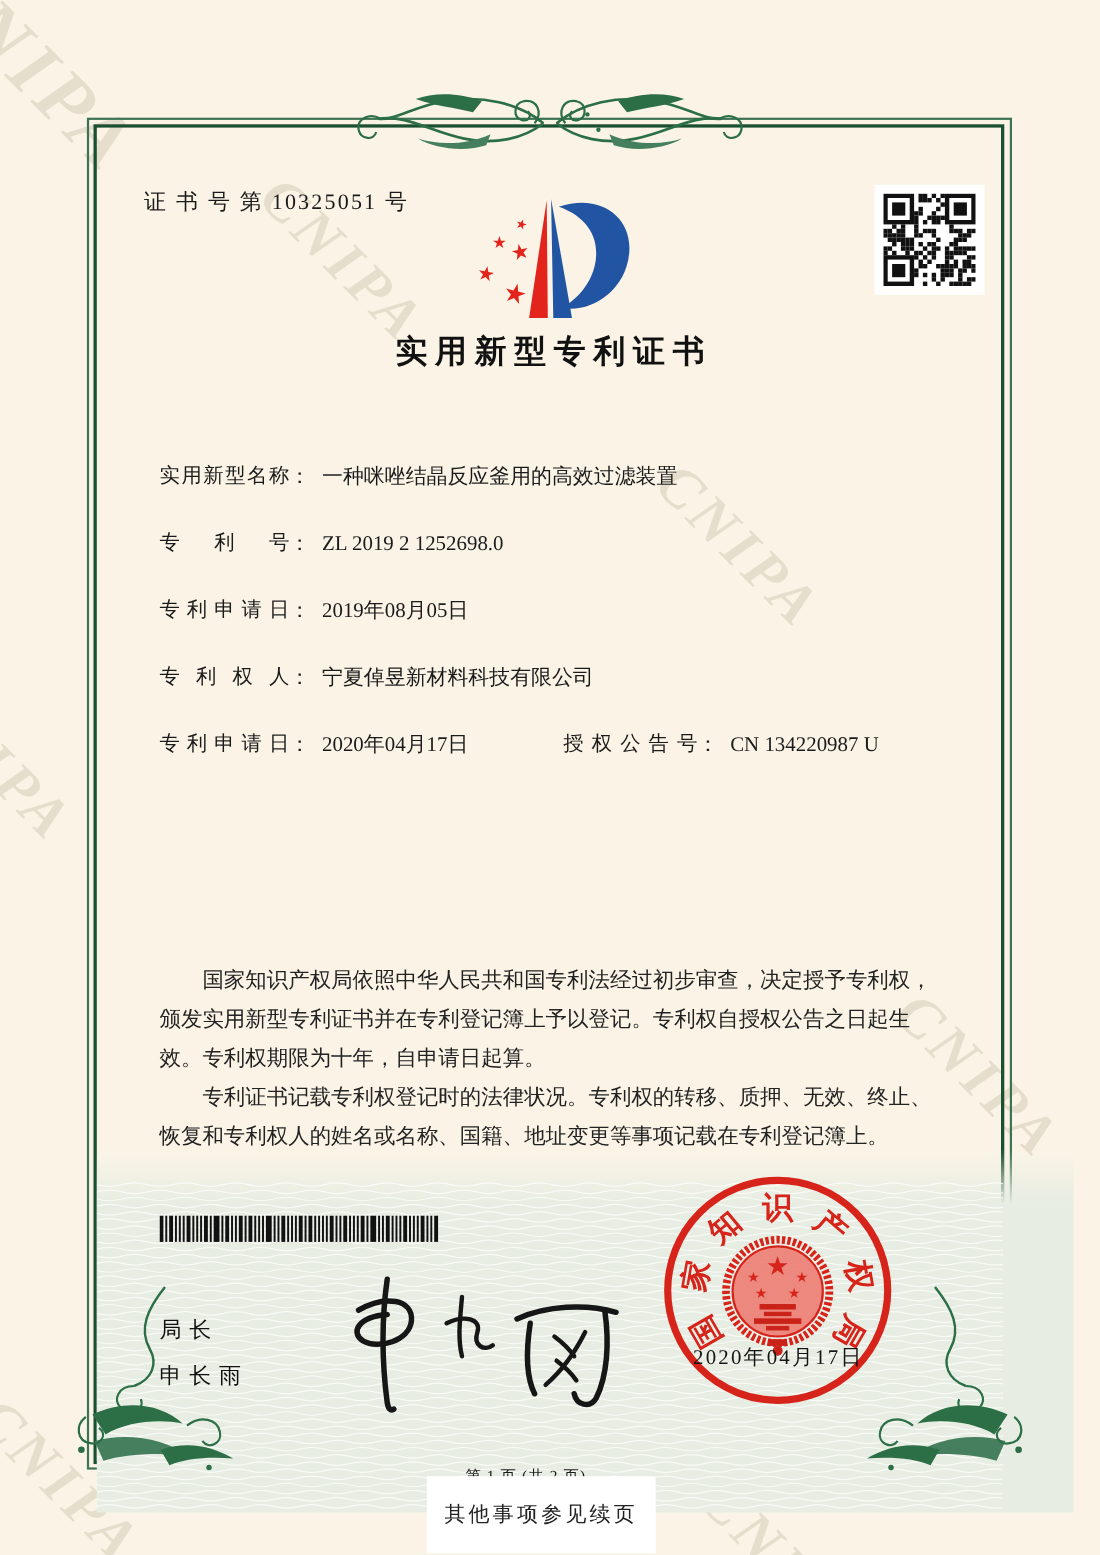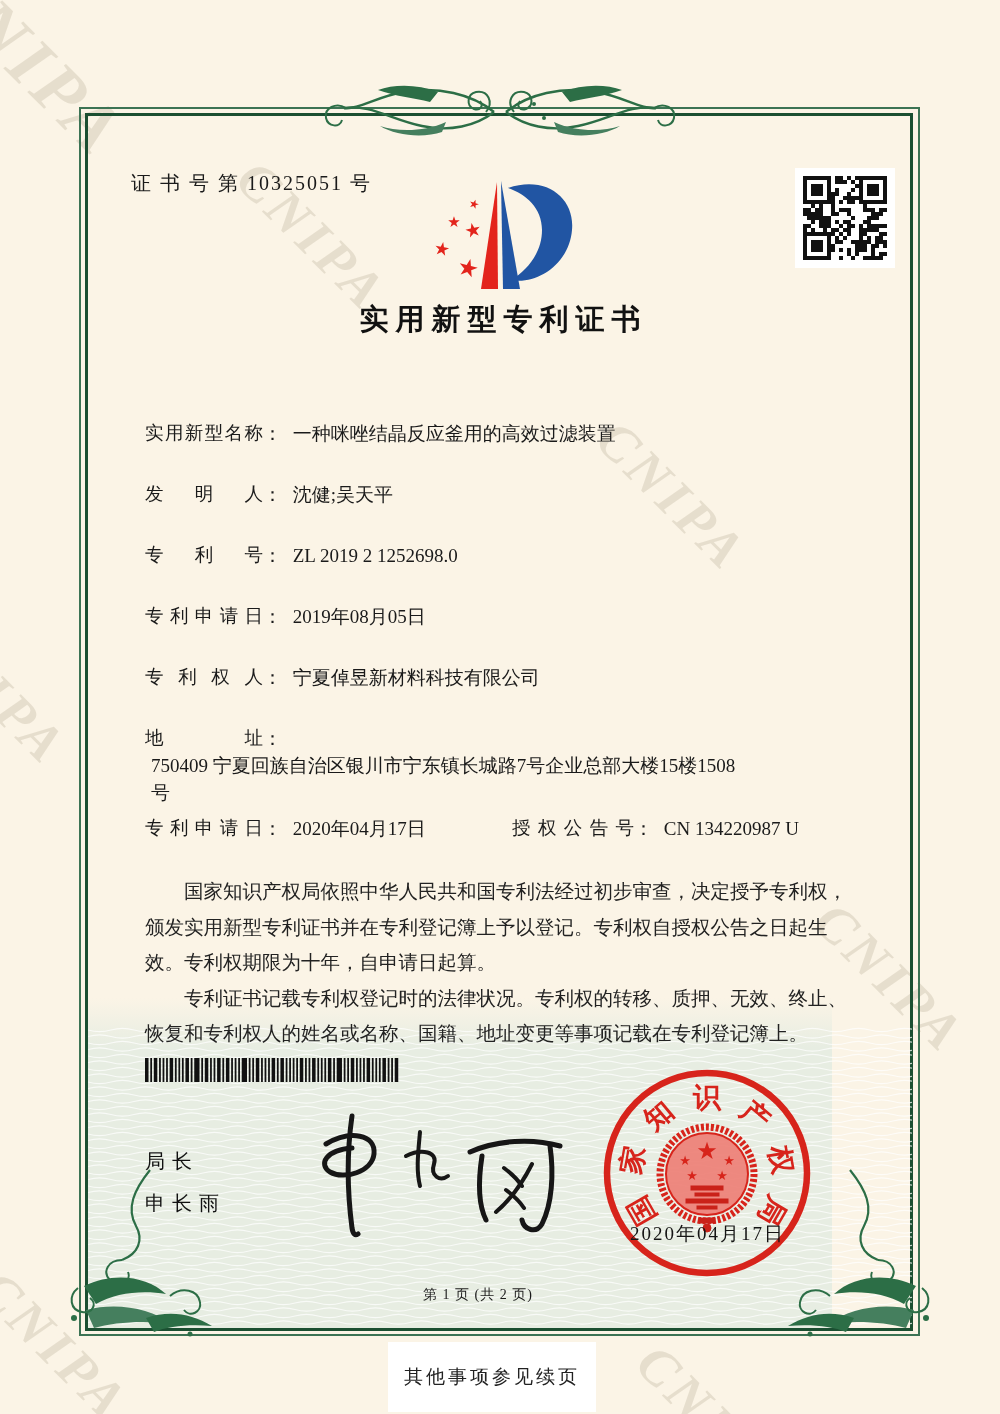--- a/index.html
+++ b/index.html
@@ -28,21 +28,21 @@
   .frow-addr{margin-bottom:9px;}
   .flabel{display:inline-block;width:118px;text-align:justify;text-align-last:justify;
       vertical-align:top;font-size:18.5px;}
   .fcolon{display:inline-block;vertical-align:top;}
   .fvalue{display:inline-block;vertical-align:top;margin-left:6px;max-width:585px;}
   .fcol2{position:absolute;left:367px;top:0;}
   
   .law{position:absolute;left:145px;top:826px;width:714px;font-size:19.5px;line-height:35.5px;color:#222;margin-top:48px;}
   .law p{margin:0;text-indent:2em;}
   
-  .band{position:absolute;left:88px;top:998px;width:744px;height:330px;
+  .band{position:absolute;left:88px;top:1045px;width:888px;height:330px;
       background:linear-gradient(180deg, rgba(231,237,226,0) 0%, #e7ede2 15%, #e7ede2 100%);}
   .band svg.waves{position:absolute;left:0;top:28px;width:824px;height:302px;}
   .barcode{position:absolute;left:57px;top:60px;width:255px;height:24px;}
   .sig-title{position:absolute;left:57px;top:150px;font-size:20px;letter-spacing:7px;color:#111;
       font-family:"Liberation Sans","DejaVu Sans",sans-serif;}
   .sig-name{position:absolute;left:57px;top:192px;font-size:20px;letter-spacing:7px;color:#111;
       font-family:"Liberation Sans","DejaVu Sans",sans-serif;}
   .signature{position:absolute;left:204px;top:112px;}
   .page-no{position:absolute;left:0;top:288px;width:780px;text-align:center;font-size:14px;letter-spacing:1px;}
   
@@ -424,38 +424,30 @@
   </div>
 
   <div class="title">实用新型专利证书</div>
 
   <div class="fields">
     <div class="frow">
       <span class="flabel">实用新型名称</span><span class="fcolon">：</span>
       <span class="fvalue">一种咪唑结晶反应釜用的高效过滤装置</span>
     </div>
     <div class="frow">
-      <span class="flabel">发明人</span><span class="fcolon">：</span>
-      <span class="fvalue">沈健;吴天平</span>
-    </div>
-    <div class="frow">
       <span class="flabel">专利号</span><span class="fcolon">：</span>
       <span class="fvalue">ZL 2019 2 1252698.0</span>
     </div>
     <div class="frow">
       <span class="flabel">专利申请日</span><span class="fcolon">：</span>
       <span class="fvalue">2019年08月05日</span>
     </div>
     <div class="frow">
       <span class="flabel">专利权人</span><span class="fcolon">：</span>
       <span class="fvalue">宁夏倬昱新材料科技有限公司</span>
-    </div>
-    <div class="frow frow-addr">
-      <span class="flabel">地址</span><span class="fcolon">：</span>
-      <span class="fvalue">750409 宁夏回族自治区银川市宁东镇长城路7号企业总部大楼15楼1508号</span>
     </div>
     <div class="frow">
       <span class="flabel">专利申请日</span><span class="fcolon">：</span>
       <span class="fvalue">2020年04月17日</span>
       <span class="fcol2">
         <span class="flabel" style="width:122px;">授权公告号</span><span class="fcolon">：</span>
         <span class="fvalue">CN 134220987 U</span>
       </span>
     </div>
   </div>

